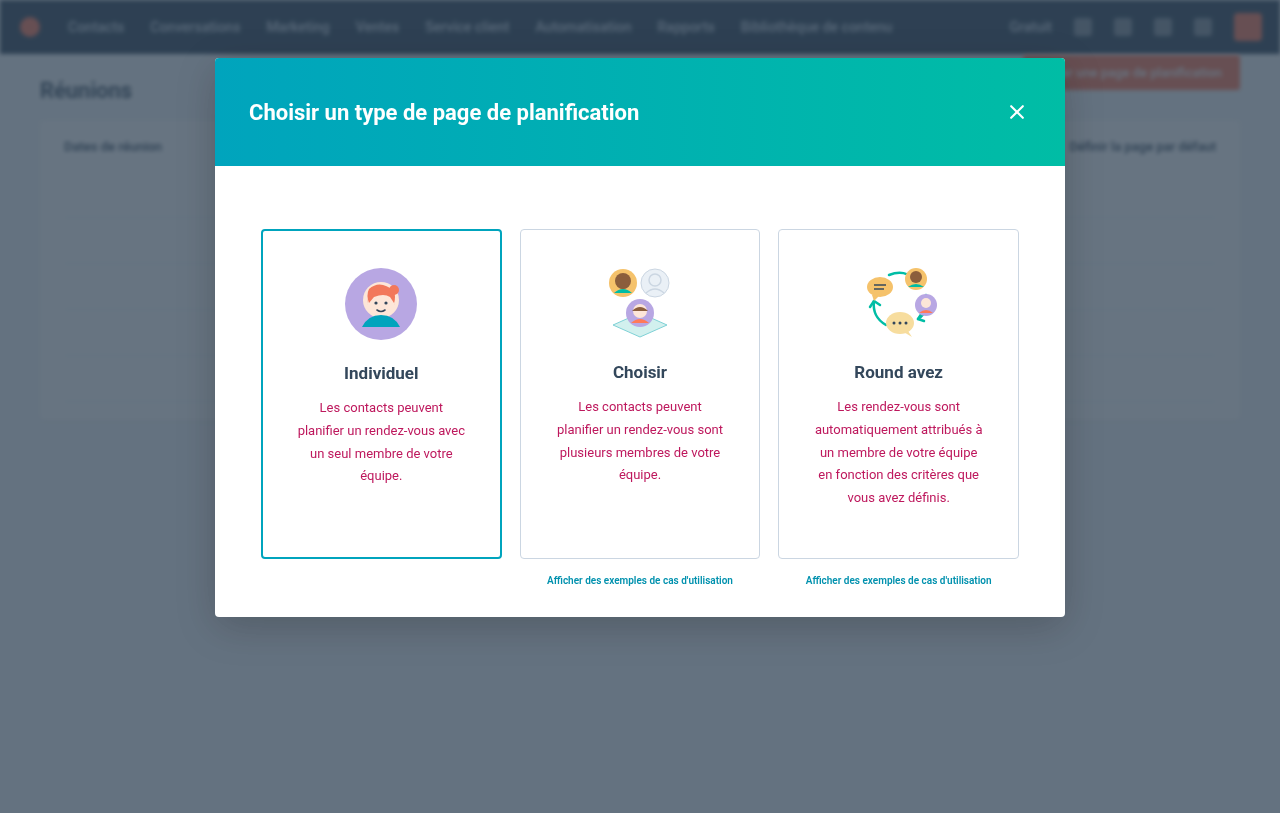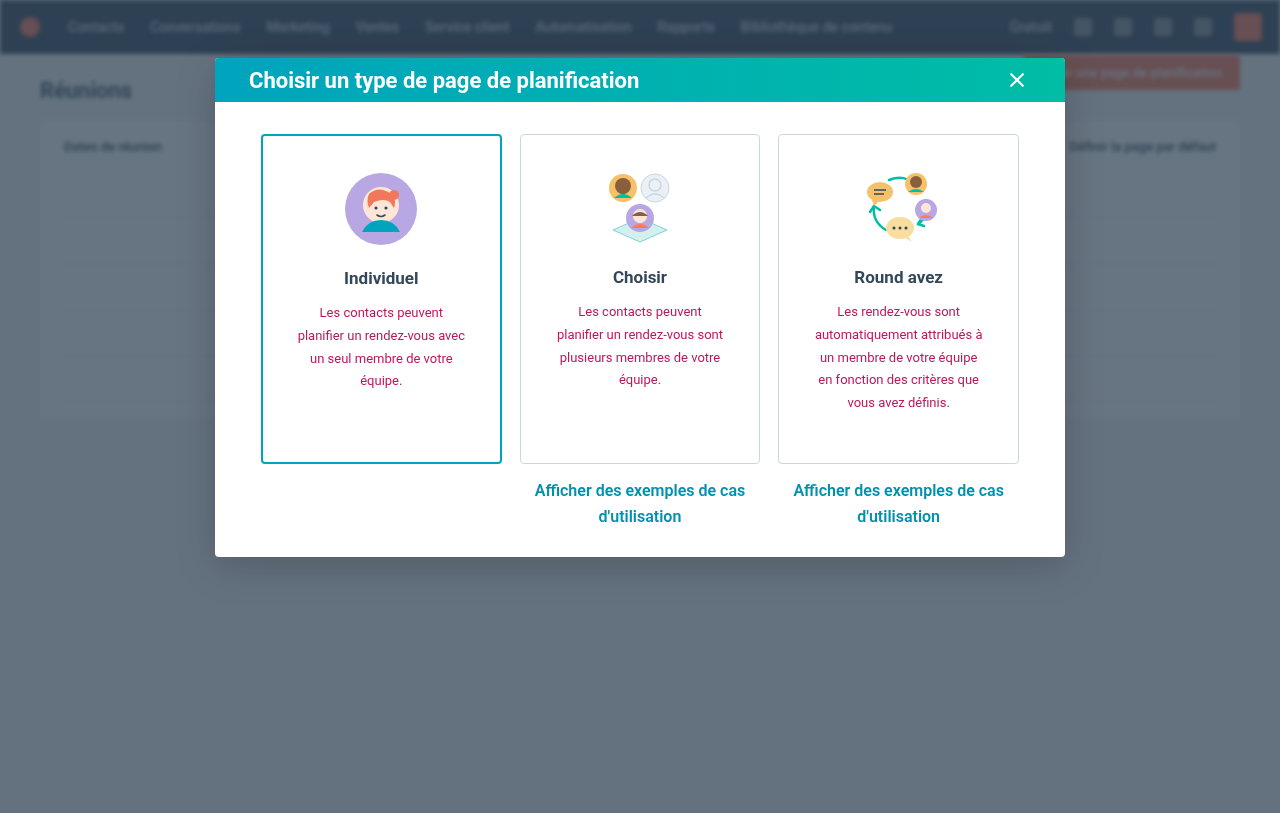--- a/index.html
+++ b/index.html
@@ -83,21 +83,21 @@
   
   .modal {
     width: 850px;
     background: #fff;
     border-radius: 4px;
     overflow: hidden;
     box-shadow: 0 10px 40px rgba(0,0,0,0.2);
   }
   .modal-header {
     background: linear-gradient(90deg, #00a4bd 0%, #00bda5 100%);
-    padding: 8px 34px;
+    padding: 40px 34px;
     display: flex;
     justify-content: space-between;
     align-items: center;
   }
   .modal-header h2 {
     color: #fff;
     font-size: 22px;
     font-weight: 700;
   }
   .close-btn {
@@ -121,20 +121,21 @@
     border: 1px solid #cbd6e2;
     border-radius: 4px;
     padding: 28px 34px 28px;
     text-align: center;
     display: flex;
     flex-direction: column;
     align-items: center;
     height: 330px;
     cursor: pointer;
     transition: border-color .15s;
+    margin-top: 31px;
   }
   .card.selected { border: 2px solid #00a4bd; }
   .card .illus {
     height: 90px;
     display: flex;
     align-items: center;
     justify-content: center;
     margin-bottom: 14px;
   }
   .card h3 {
@@ -146,21 +147,21 @@
   .card p {
     font-size: 13px;
     color: #be185d;
     line-height: 1.75;
   }
   .uc-link {
     margin-top: 14px;
     text-align: center;
     color: #0091ae;
     font-weight: 600;
-    font-size: 16px;
+    font-size: 10px;
     line-height: 1.6;
     cursor: pointer;
     text-decoration: none;
   }
 </style>
 </head>
 <body>
 
 <div class="nav">
   <div class="logo">

